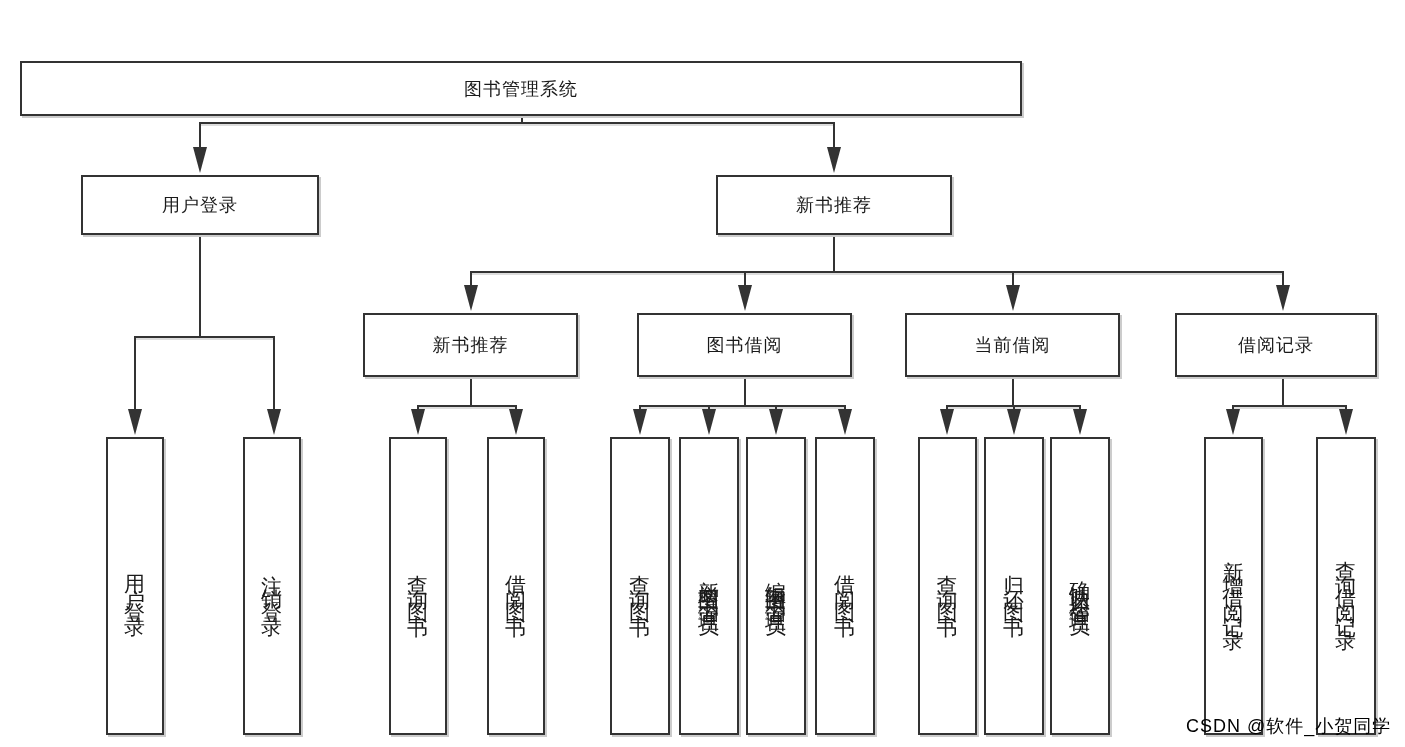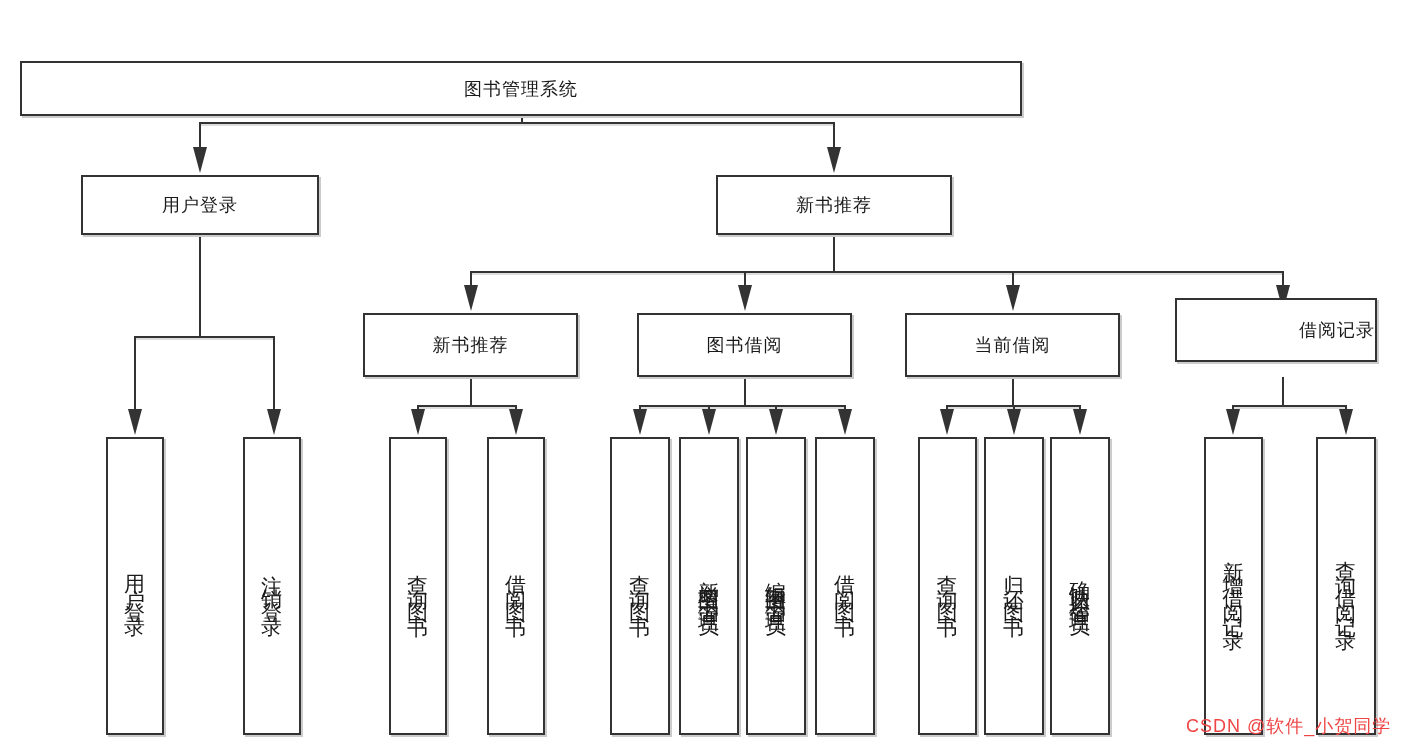--- a/index.html
+++ b/index.html
@@ -20,21 +20,21 @@
   .leaf.tight span{letter-spacing:5px;}
   .hline{position:absolute;height:2px;background:#333333;box-shadow:0 2px 0 #dddddd;z-index:1;}
   .vline{position:absolute;width:2px;background:#333333;z-index:1;}
   .arrow{
     position:absolute;width:0;height:0;z-index:1;
     border-left:7px solid transparent;border-right:7px solid transparent;
     border-top:26px solid #333333;
   }
   .watermark{
     position:absolute;left:1186px;top:714px;font-size:18px;
-    color:#ef4444;letter-spacing:1px;z-index:3;white-space:nowrap;
+    color:#000000;letter-spacing:1px;z-index:3;white-space:nowrap;
   }
 </style>
 </head>
 <body>
 
 <div id="stage">
 
   <div class="box hnode" style="left:20px;top:13px;width:1002px;height:55px;margin-top:48px;">
     <span>图书管理系统</span>
   </div>
@@ -73,21 +73,21 @@
 
   <div class="box hnode" style="left:363px;top:313px;width:215px;height:64px;">
     <span>新书推荐</span>
   </div>
   <div class="box hnode" style="left:905px;top:313px;width:215px;height:64px;">
     <span>当前借阅</span>
   </div>
   <div class="box hnode" style="left:637px;top:313px;width:215px;height:64px;">
     <span>图书借阅</span>
   </div>
-  <div class="box hnode" style="left:1175px;top:298px;width:202px;height:64px;justify-content:flex-end;">
+  <div class="box hnode" style="left:1175px;top:313px;width:202px;height:64px;">
     <span>借阅记录</span>
   </div>
 
   <div class="vline" style="left:470px;top:377px;height:30px;"></div>
   <div class="hline" style="left:417px;top:405px;width:100px;"></div>
   <div class="vline" style="left:417px;top:405px;height:8px;"></div>
   <div class="arrow" style="left:411px;top:409px;"></div>
   <div class="vline" style="left:515px;top:405px;height:8px;"></div>
   <div class="arrow" style="left:509px;top:409px;"></div>
 

